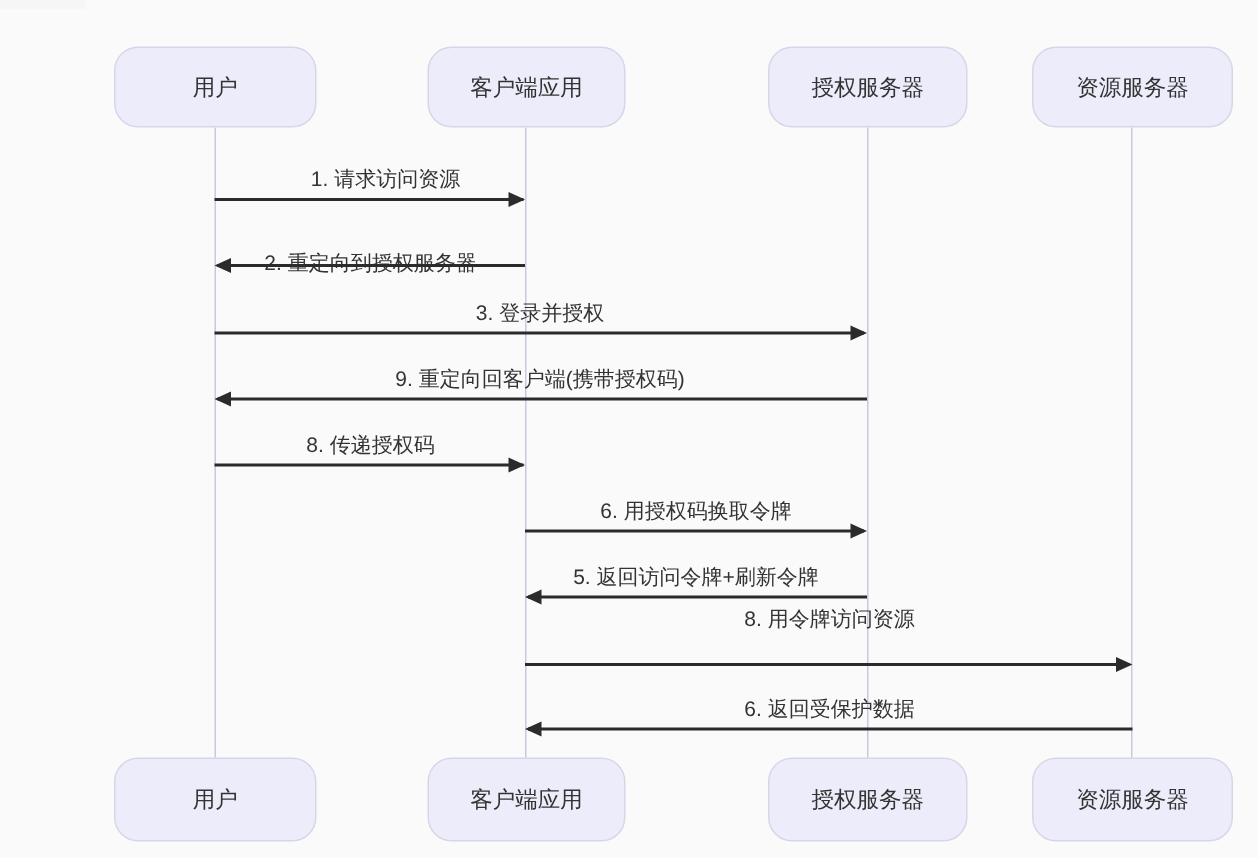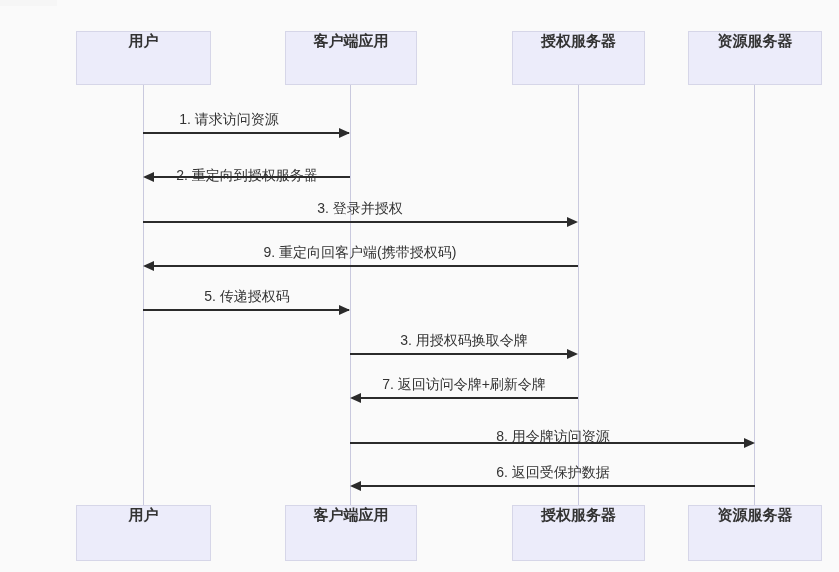--- a/index.html
+++ b/index.html
@@ -20,26 +20,25 @@
     position: absolute;
     left: 0; top: 0;
     width: 57px; height: 6px;
     background: #f6f6f6;
   }
   .actor-box {
     position: absolute;
     height: 54px;
     background: var(--actor-fill, #ececfa);
     border: 1px solid var(--actor-border, #d6d6e8);
-    border-radius: 0;
+    border-radius: 16px;
     box-sizing: border-box;
     display: flex;
-    align-items: flex-start;
+    align-items: center;
     justify-content: center;
-    font-weight: bold;
   }
   .actor-box .actor-label {
     font-size: 15px;
     color: var(--text-color, #333333);
     white-space: nowrap;
   }
   .lifeline {
     position: absolute;
     top: 85px;
     height: 420px;
@@ -88,21 +87,21 @@
     <span class="actor-label">客户端应用</span>
   </div>
   <div class="actor-box" style="left:512px;top:31px;width:133px">
     <span class="actor-label">授权服务器</span>
   </div>
   <div class="actor-box" style="left:688px;top:31px;width:134px">
     <span class="actor-label">资源服务器</span>
   </div>
 
   <div>
-    <div class="message-label" style="left:229px;top:111px">1. 请求访问资源</div>
+    <div class="message-label" style="left:257px;top:111px">1. 请求访问资源</div>
     <div class="message-line" style="left:143px;top:132px;width:206px"></div>
     <div class="arrowhead right" style="left:339px;top:128px"></div>
   </div>
 
   <div>
     <div class="message-label" style="left:247px;top:167px">2. 重定向到授权服务器</div>
     <div class="message-line" style="left:145px;top:176px;width:205px"></div>
     <div class="arrowhead left" style="left:143px;top:172px"></div>
   </div>
 
@@ -112,39 +111,39 @@
     <div class="arrowhead right" style="left:567px;top:217px"></div>
   </div>
 
   <div>
     <div class="message-label" style="left:360px;top:244px">9. 重定向回客户端(携带授权码)</div>
     <div class="message-line" style="left:145px;top:265px;width:433px"></div>
     <div class="arrowhead left" style="left:143px;top:261px"></div>
   </div>
 
   <div>
-    <div class="message-label" style="left:247px;top:288px">5. 传递授权码</div>
+    <div class="message-label" style="left:247px;top:288px">8. 传递授权码</div>
     <div class="message-line" style="left:143px;top:309px;width:206px"></div>
     <div class="arrowhead right" style="left:339px;top:305px"></div>
   </div>
 
   <div>
-    <div class="message-label" style="left:464px;top:332px">3. 用授权码换取令牌</div>
+    <div class="message-label" style="left:464px;top:332px">6. 用授权码换取令牌</div>
     <div class="message-line" style="left:350px;top:353px;width:226px"></div>
     <div class="arrowhead right" style="left:567px;top:349px"></div>
   </div>
 
   <div>
-    <div class="message-label" style="left:464px;top:376px">7. 返回访问令牌+刷新令牌</div>
+    <div class="message-label" style="left:464px;top:376px">5. 返回访问令牌+刷新令牌</div>
     <div class="message-line" style="left:352px;top:397px;width:226px"></div>
     <div class="arrowhead left" style="left:350px;top:393px"></div>
   </div>
 
   <div>
-    <div class="message-label" style="left:553px;top:428px">8. 用令牌访问资源</div>
+    <div class="message-label" style="left:553px;top:404px">8. 用令牌访问资源</div>
     <div class="message-line" style="left:350px;top:442px;width:403px"></div>
     <div class="arrowhead right" style="left:744px;top:438px"></div>
   </div>
 
   <div>
     <div class="message-label" style="left:553px;top:464px">6. 返回受保护数据</div>
     <div class="message-line" style="left:352px;top:485px;width:403px"></div>
     <div class="arrowhead left" style="left:350px;top:481px"></div>
   </div>
 

